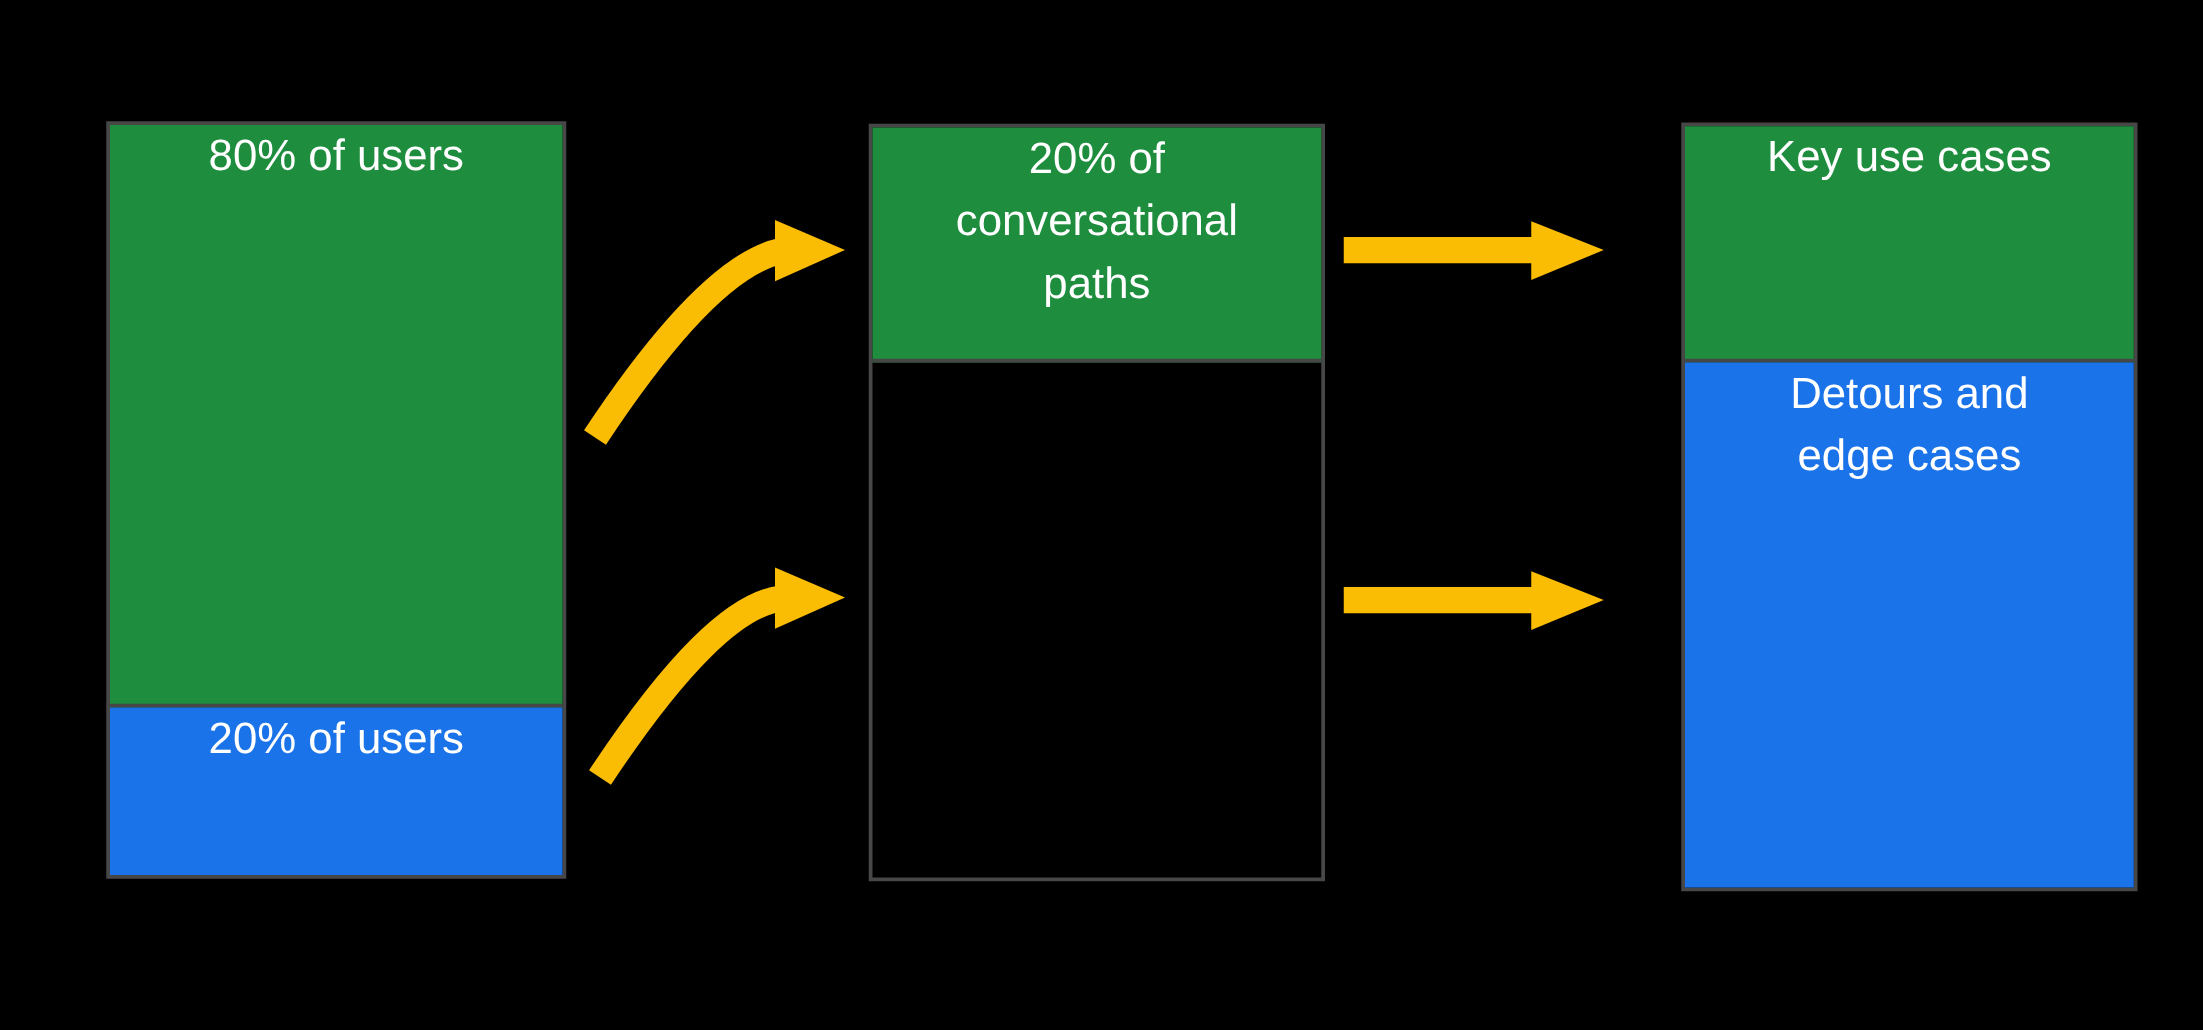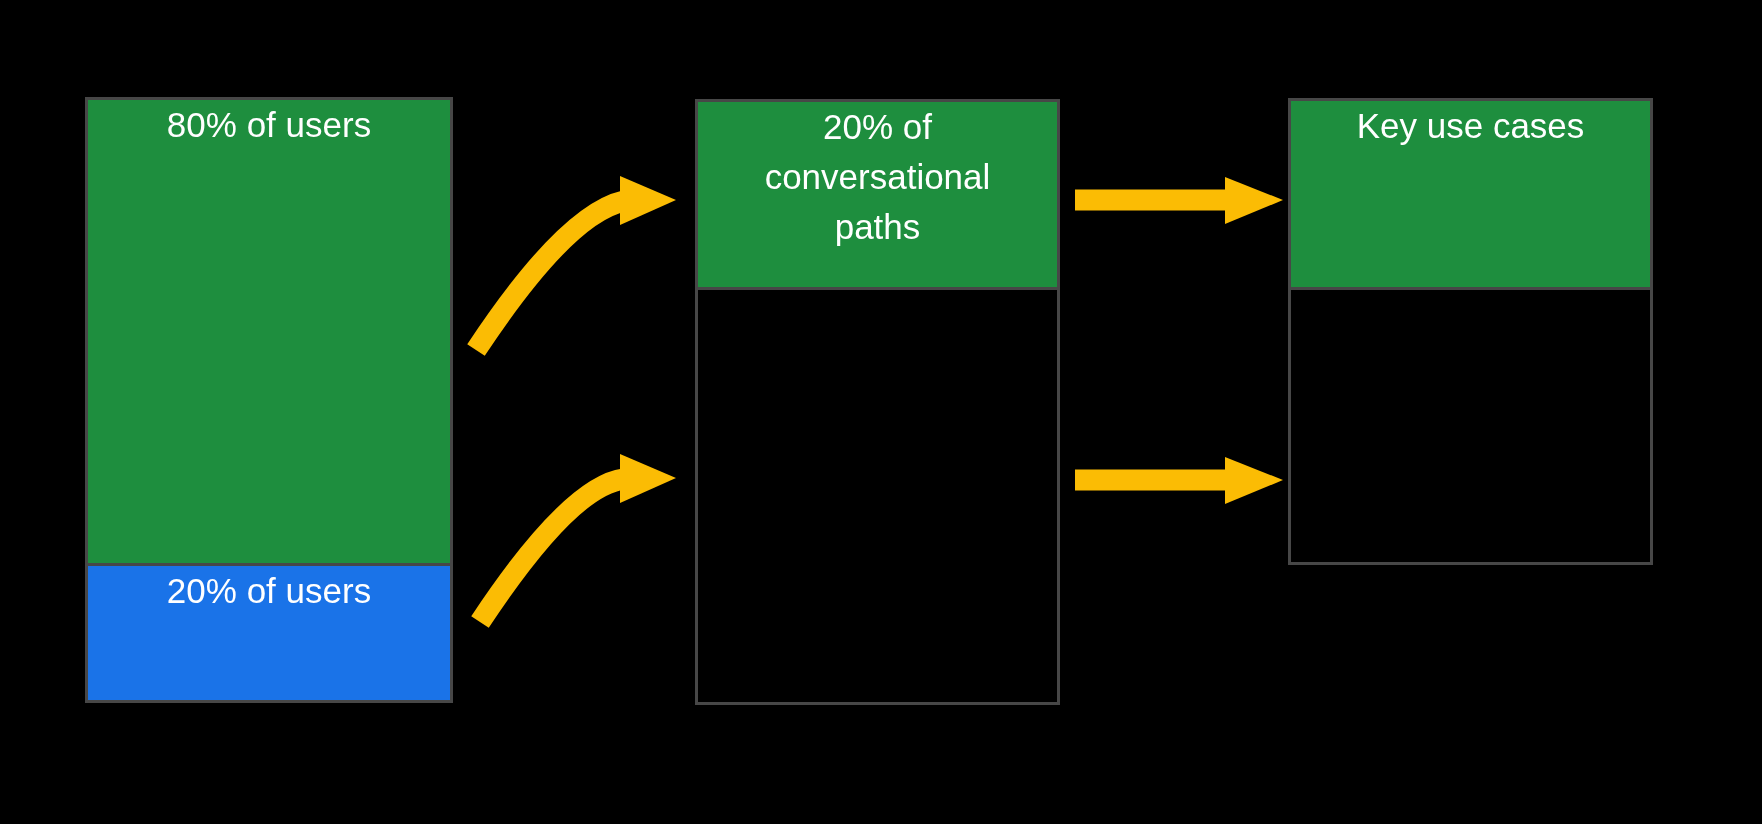--- a/index.html
+++ b/index.html
@@ -21,21 +21,21 @@
     font-family: "Liberation Sans", "DejaVu Sans", sans-serif;
   }
   .column {
     position: absolute;
     display: flex;
     flex-direction: column;
     border: 3px solid var(--border);
   }
   .col-users   { left: 85px;   top: 97px; width: 368px; height: 606px; }
   .col-paths   { left: 695px;  top: 99px; width: 365px; height: 606px; }
-  .col-results { left: 1288px; top: 98px; width: 365px; height: 467px; }
+  .col-results { left: 1345px; top: 98px; width: 365px; height: 615px; }
   .segment {
     display: flex;
     align-items: flex-start;
     justify-content: center;
   }
   .segment.green { background: var(--green); border-bottom: 3px solid var(--border); }
   .segment.blue  { background: var(--blue); flex: 1; }
   .col-users   .segment.green { height: 466px; }
   .col-paths   .segment.green { height: 188px; }
   .col-results .segment.green { height: 189px; }
@@ -76,20 +76,23 @@
   <div class="column col-paths">
     <div class="segment green">
       <div class="seg-label">20% of conversational paths</div>
     </div>
   </div>
 
   <div class="column col-results">
     <div class="segment green">
       <div class="seg-label">Key use cases</div>
     </div>
+    <div class="segment blue">
+      <div class="seg-label">Detours and edge cases</div>
+    </div>
   </div>
 
   <svg class="arrow-layer" viewBox="0 0 1762 824" xmlns="http://www.w3.org/2000/svg">
     <g>
       <path class="arrow-stroke" d="M 476 350 Q 566 214 624 201"></path>
       <polygon class="arrow-head" points="620,176 620,225 676,200"></polygon>
     </g>
     <g>
       <path class="arrow-stroke" d="M 480 622 Q 570 486 624 479"></path>
       <polygon class="arrow-head" points="620,454 620,503 676,478"></polygon>

